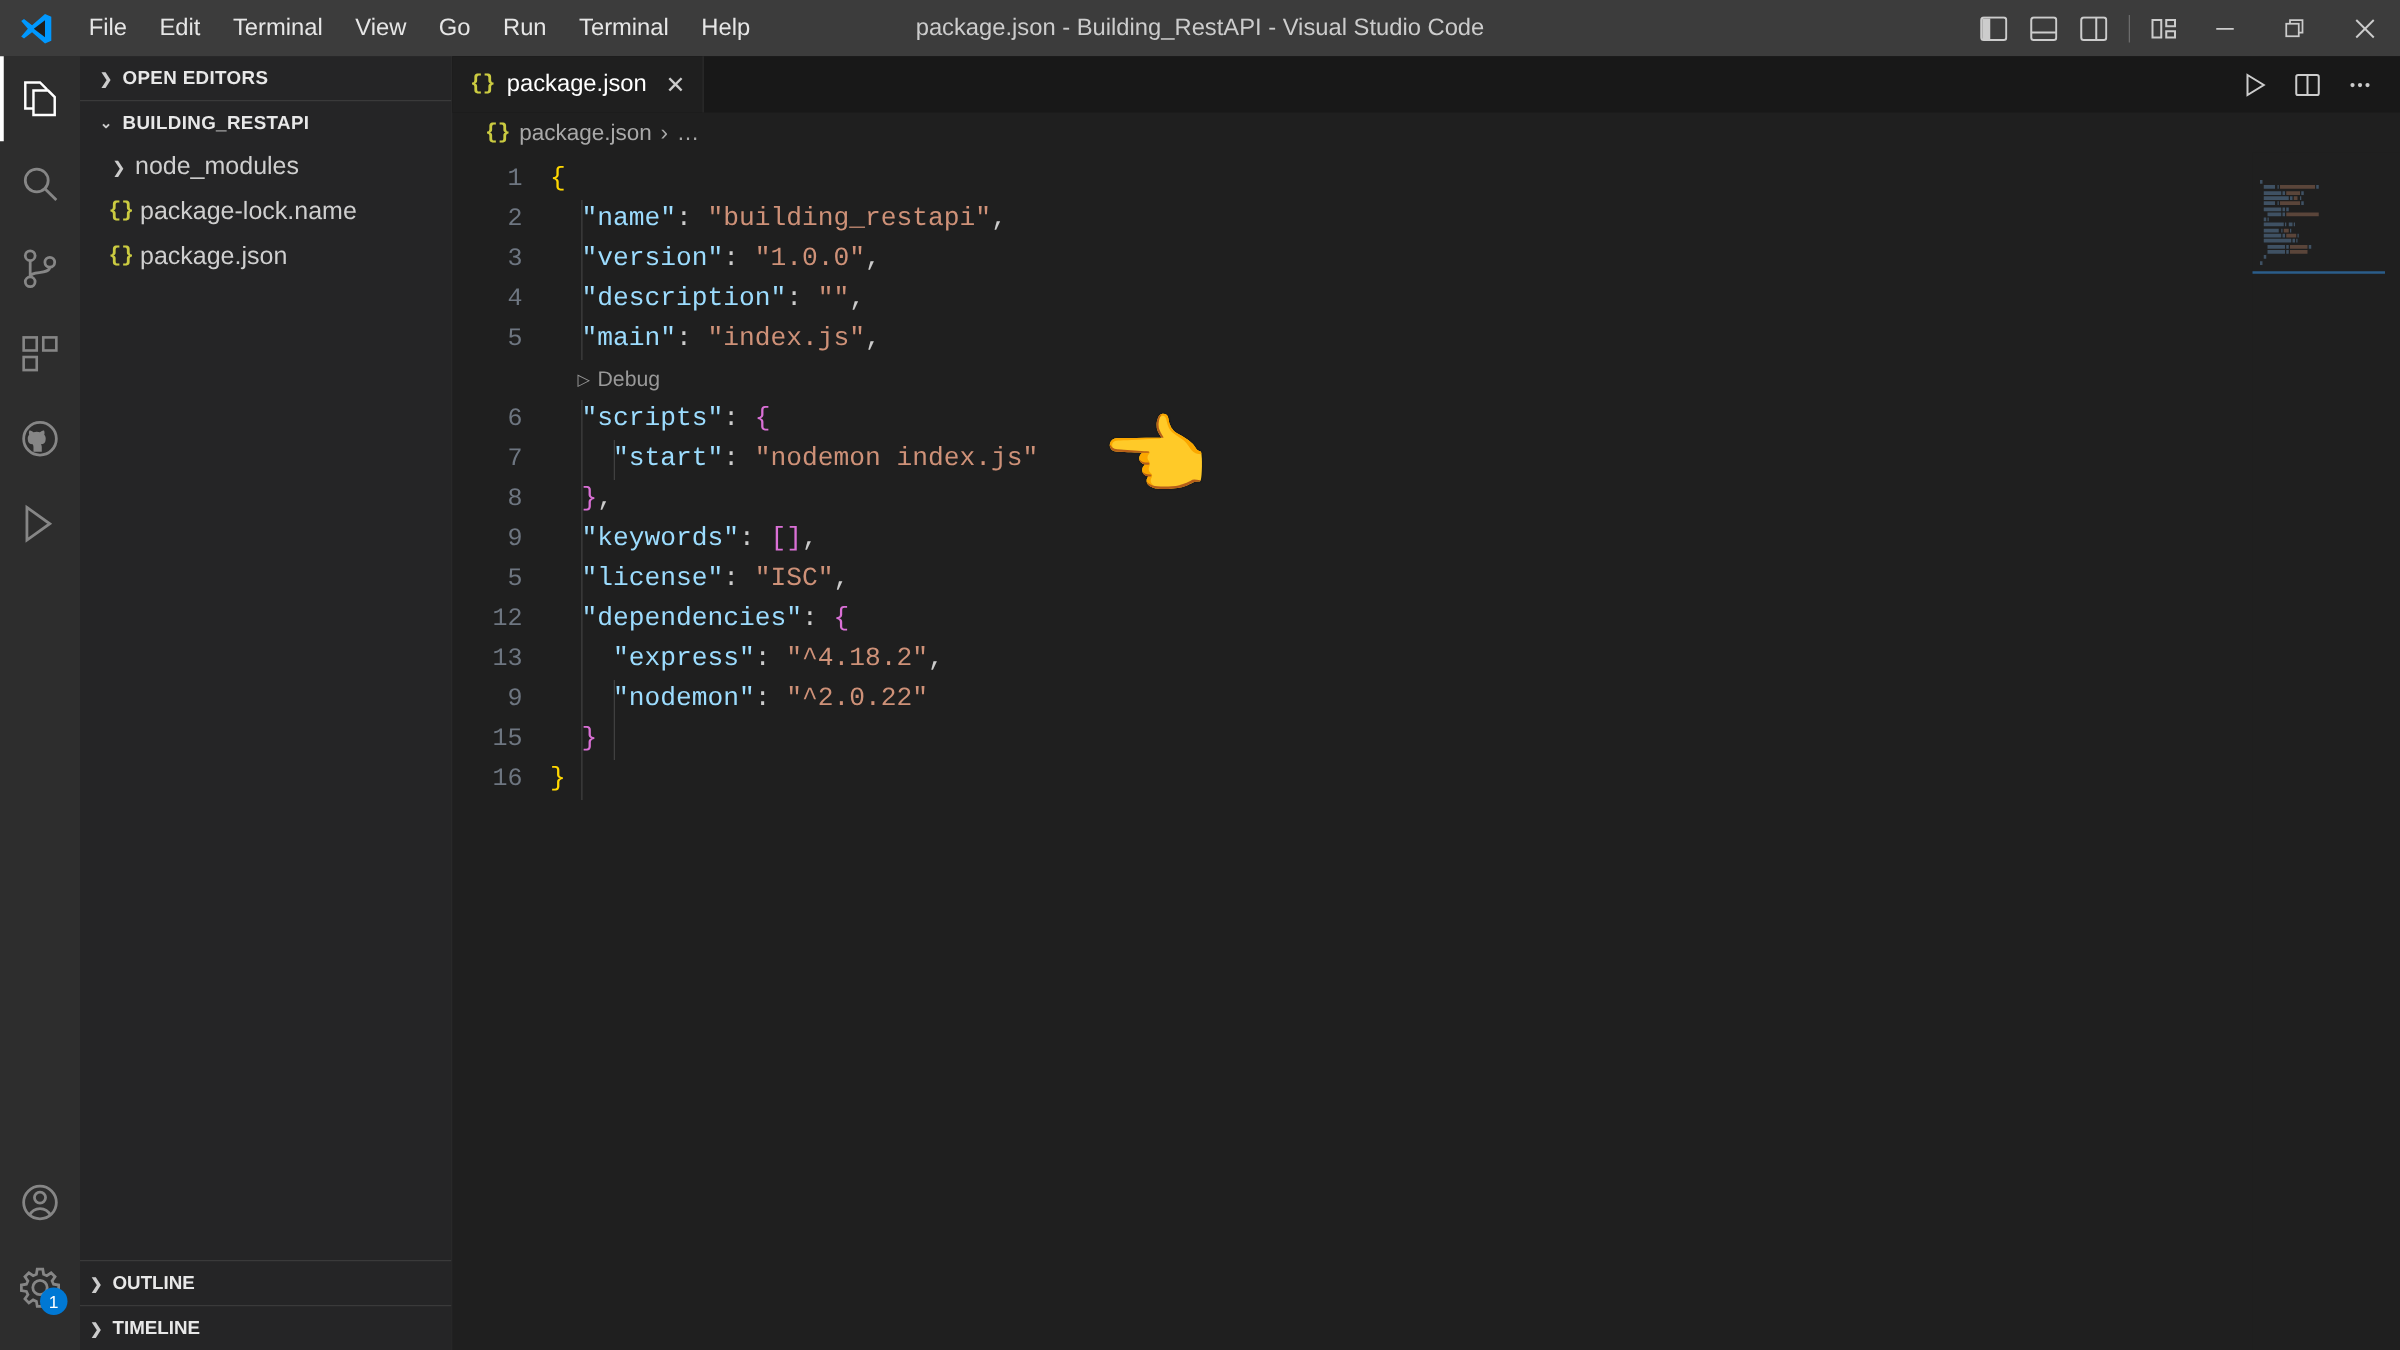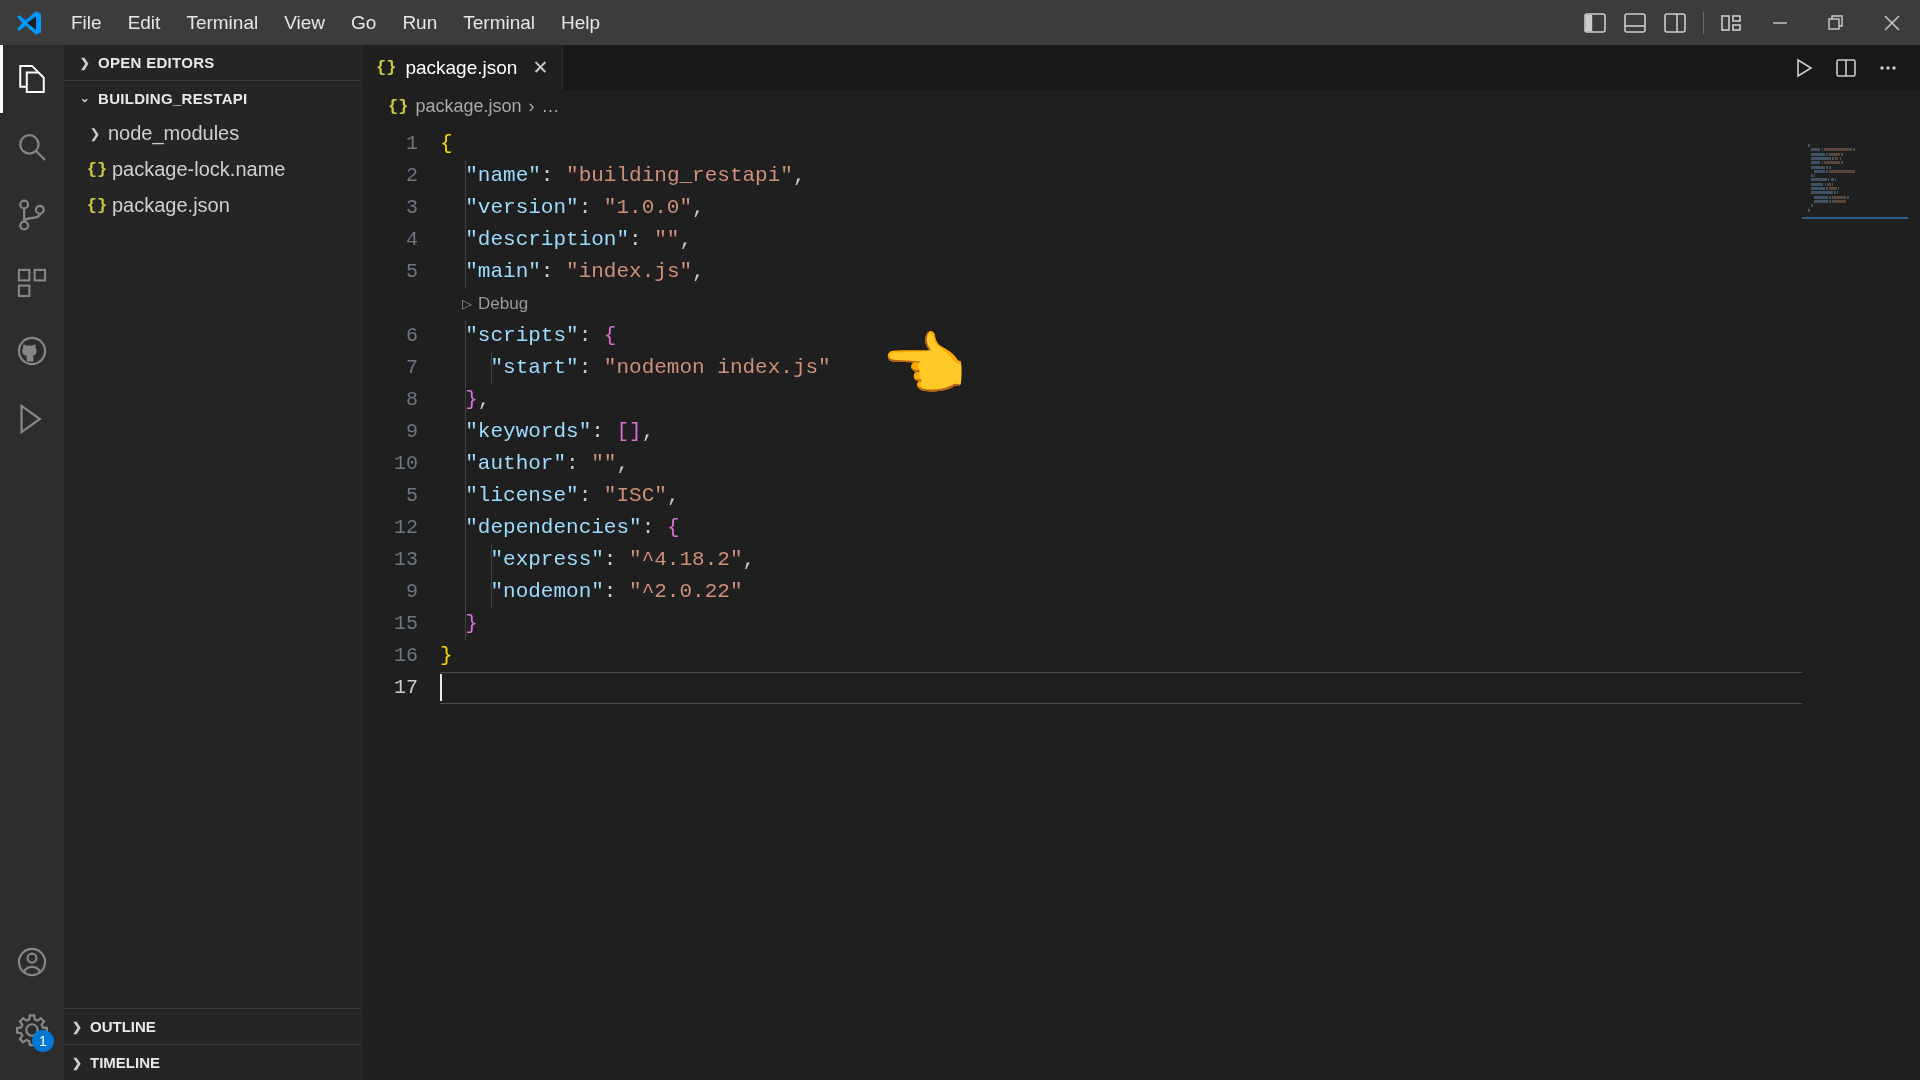--- a/index.html
+++ b/index.html
@@ -163,20 +163,21 @@
       <div class="menu-item">File</div>
       <div class="menu-item">Edit</div>
       <div class="menu-item">Terminal</div>
       <div class="menu-item">View</div>
       <div class="menu-item">Go</div>
       <div class="menu-item">Run</div>
       <div class="menu-item">Terminal</div>
       <div class="menu-item">Help</div>
     </div>
 
+    <div class="window-title">package.json - Building_RestAPI - Visual Studio Code</div>
 
     <div class="title-right">
       <div class="layout-btn">
         <svg width="22" height="20" viewBox="0 0 22 20">
             <rect x="1" y="1" width="20" height="18" rx="2" fill="none" stroke="#cccccc" stroke-width="1.6"></rect>
             <rect x="1.8" y="1.8" width="6.4" height="16.4" fill="#cccccc"></rect>
           </svg>
       </div>
       <div class="layout-btn">
         <svg width="22" height="20" viewBox="0 0 22 20">
@@ -389,24 +390,20 @@
             </div>
             <div class="line">
               <div class="gutter">8</div>
               <div class="content"><span class="t-punc">  </span><span class="t-br1">}</span><span class="t-punc">,</span></div>
             </div>
             <div class="line">
               <div class="gutter">9</div>
               <div class="content"><span class="t-punc">  </span><span class="t-key">"keywords"</span><span class="t-punc">: </span><span class="t-br1">[]</span><span class="t-punc">,</span></div>
             </div>
             <div class="line">
-              <div class="gutter">10</div>
-              <div class="content"><span class="t-punc">  </span><span class="t-key">"author"</span><span class="t-punc">: </span><span class="t-str">""</span><span class="t-punc">,</span></div>
-            </div>
-            <div class="line">
               <div class="gutter">5</div>
               <div class="content"><span class="t-punc">  </span><span class="t-key">"license"</span><span class="t-punc">: </span><span class="t-str">"ISC"</span><span class="t-punc">,</span></div>
             </div>
             <div class="line">
               <div class="gutter">12</div>
               <div class="content"><span class="t-punc">  </span><span class="t-key">"dependencies"</span><span class="t-punc">: </span><span class="t-br1">{</span></div>
             </div>
             <div class="line">
               <div class="gutter">13</div>
               <div class="content"><span class="t-punc">    </span><span class="t-key">"express"</span><span class="t-punc">: </span><span class="t-str">"^4.18.2"</span><span class="t-punc">,</span></div>
@@ -415,26 +412,20 @@
               <div class="gutter">9</div>
               <div class="content"><span class="t-punc">    </span><span class="t-key">"nodemon"</span><span class="t-punc">: </span><span class="t-str">"^2.0.22"</span></div>
             </div>
             <div class="line">
               <div class="gutter">15</div>
               <div class="content"><span class="t-punc">  </span><span class="t-br1">}</span></div>
             </div>
             <div class="line">
               <div class="gutter">16</div>
               <div class="content"><span class="t-br0">}</span></div>
-            </div>
-            <div class="line">
-              <div class="gutter active">17</div>
-              <div class="content"></div>
-              <div class="cur-line"></div>
-              <div class="cursor" style="left: 78px;"></div>
             </div>
             <div class="indent-guide" style="left: 103.3px; top: 38px; height: 128px;"></div>
             <div class="indent-guide" style="left: 103.3px; top: 198px; height: 320px;"></div>
             <div class="indent-guide" style="left: 128.6px; top: 230px; height: 32px;"></div>
             <div class="indent-guide" style="left: 128.6px; top: 422px; height: 64px;"></div>
           </div>
 
         <div class="minimap" id="minimap">
             <div class="mm-line" style="left: 6px; top: 22px; width: 1.55px;"></div>
             <div class="mm-line" style="left: 9.1px; top: 26.3px; width: 9.3px;"></div>

